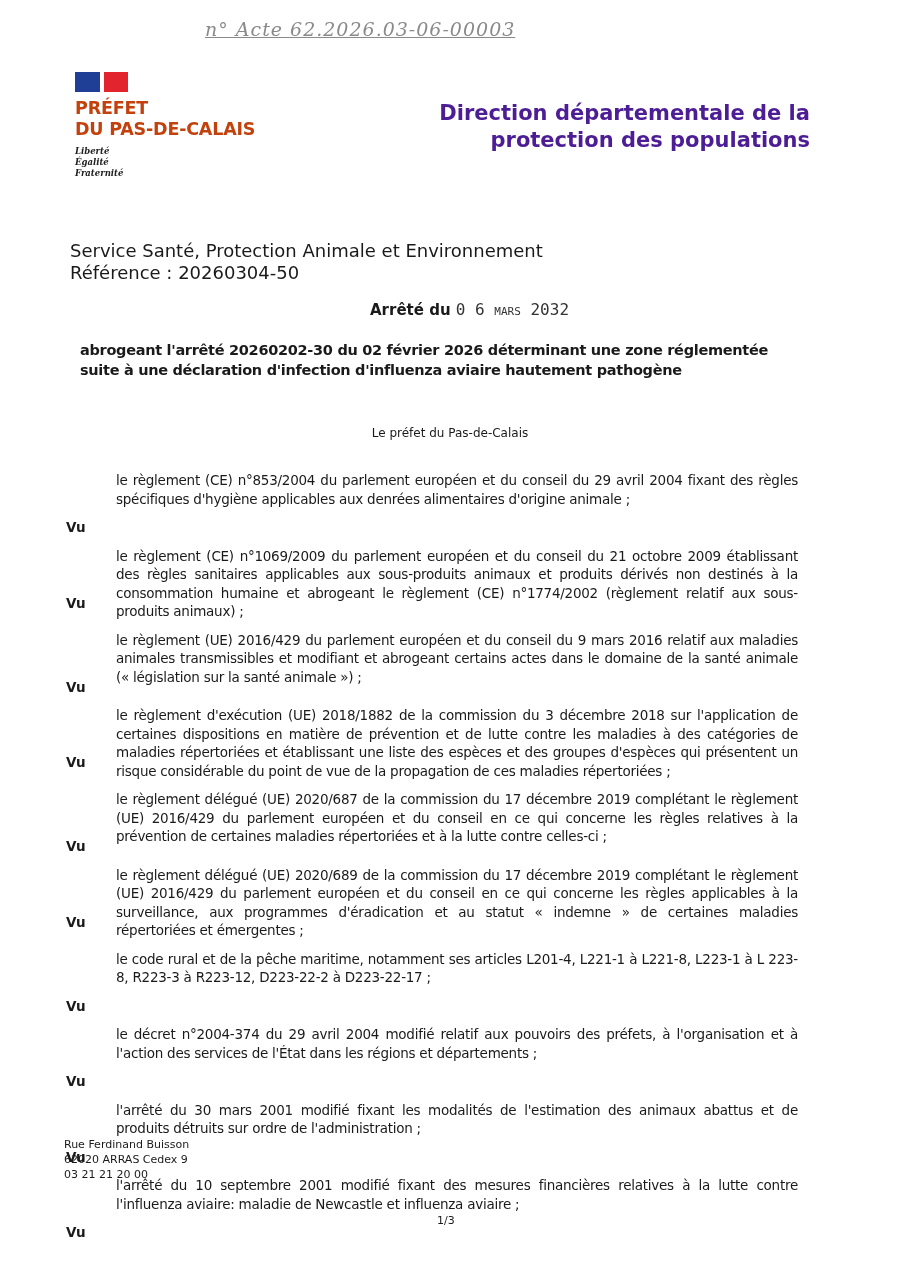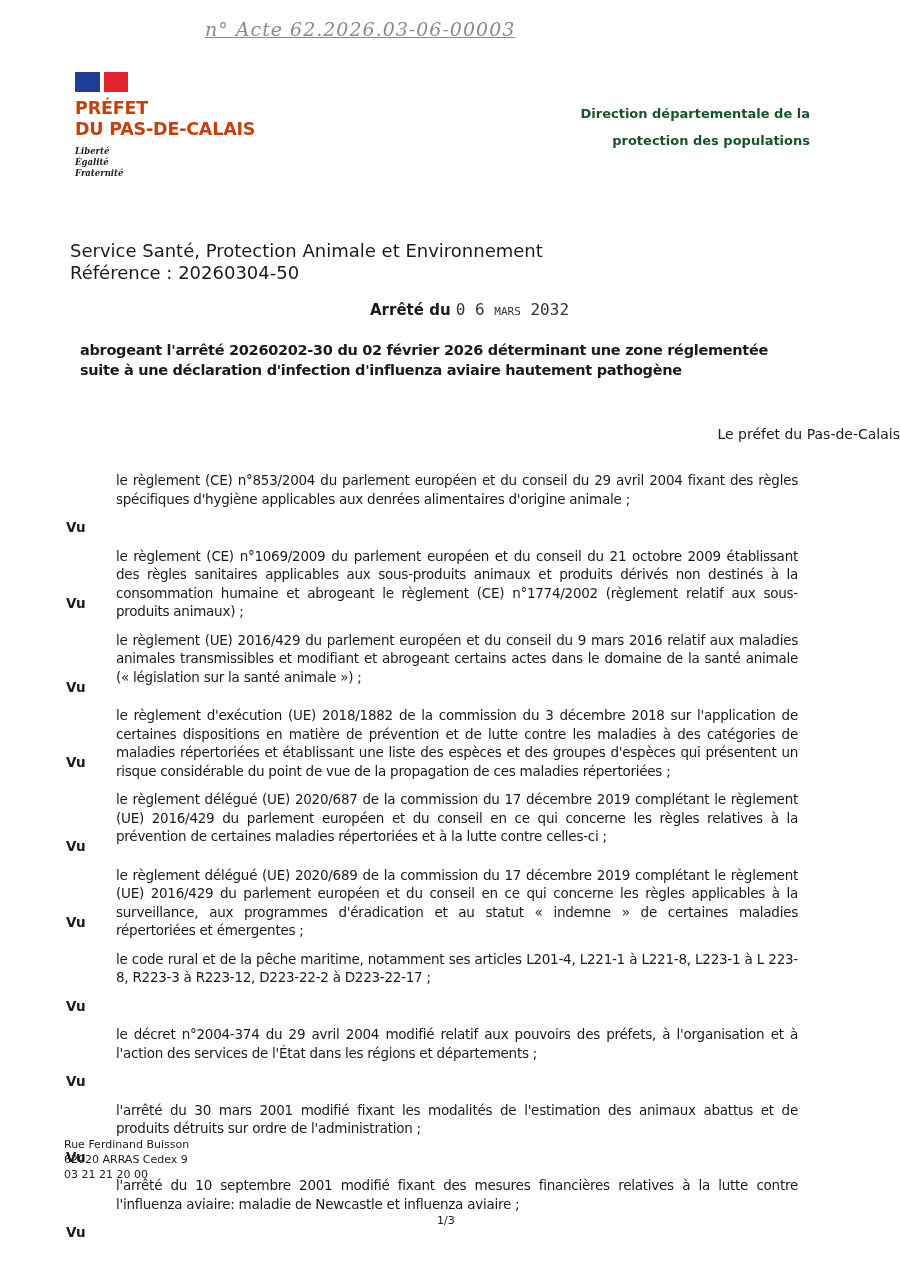--- a/index.html
+++ b/index.html
@@ -5,27 +5,27 @@
     html, body { margin: 0; padding: 0; background: #ffffff; }
     body { width: 900px; height: 1272px; position: relative; overflow: hidden; font-family: "DejaVu Sans", sans-serif; color: #1a1a1a; }
     .handwritten { position: absolute; left: 205px; top: 18px; font-family: "DejaVu Serif", serif; font-style: italic; font-size: 19px; color: #8a8a8a; letter-spacing: 1px; text-decoration: underline; }
     .logo { position: absolute; left: 75px; top: 72px; }
     .flag { display: flex; width: 53px; height: 20px; margin-bottom: 6px; }
     .flag .blue { width: 25px; height: 20px; background: #1f3f96; }
     .flag .white { width: 4px; height: 20px; background: #ffffff; }
     .flag .red { width: 24px; height: 20px; background: #e2242f; }
     .prefet-title { font-family: "DejaVu Sans", sans-serif; font-weight: bold; font-size: 17.5px; line-height: 21px; color: #c2410c; letter-spacing: -0.2px; }
     .devise { margin-top: 6px; font-family: "DejaVu Serif", serif; font-style: italic; font-weight: bold; font-size: 8.5px; line-height: 11px; color: #222; }
-    .direction { position: absolute; right: 90px; top: 100px; text-align: right; font-weight: bold; font-size: 13px; line-height: 27px; color: #14532d; }
+    .direction { position: absolute; right: 90px; top: 100px; text-align: right; font-weight: bold; font-size: 21px; line-height: 27px; color: #4c1d95; }
     .service { position: absolute; left: 70px; top: 240px; font-size: 18px; line-height: 22px; }
     .arrete-du { position: absolute; left: 370px; top: 300px; font-weight: bold; font-size: 15px; }
     .stamp { font-family: "DejaVu Sans Mono", monospace; font-weight: normal; font-size: 16px; color: #333; letter-spacing: 0px; }
     .stamp .month { font-size: 11px; letter-spacing: 0px; }
     .subtitle { position: absolute; left: 80px; width: 740px; top: 340px; font-weight: bold; font-size: 14.5px; line-height: 20px; letter-spacing: -0.3px; }
-    .prefet-line { position: absolute; left: 0; width: 900px; top: 426px; text-align: right; font-size: 14px; }
+    .prefet-line { position: absolute; left: 0; width: 900px; top: 426px; text-align: center; font-size: 12px; }
     .vu-list { position: absolute; left: 66px; top: 471px; width: 732px; }
     .vu-item { display: flex; margin-bottom: 10px; }
     .vu-label { width: 50px; flex: none; font-weight: bold; font-size: 13.5px; line-height: 18.5px; margin-top: 47px; }
     .vu-text { flex: 1; font-size: 13.5px; line-height: 18.5px; text-align: justify; letter-spacing: -0.25px; }
     .footer { position: absolute; left: 64px; top: 1137px; font-size: 11px; line-height: 15px; }
     .page-num { position: absolute; left: 437px; top: 1214px; font-size: 11px; }
   </style>
 </head>
 <body>
 

